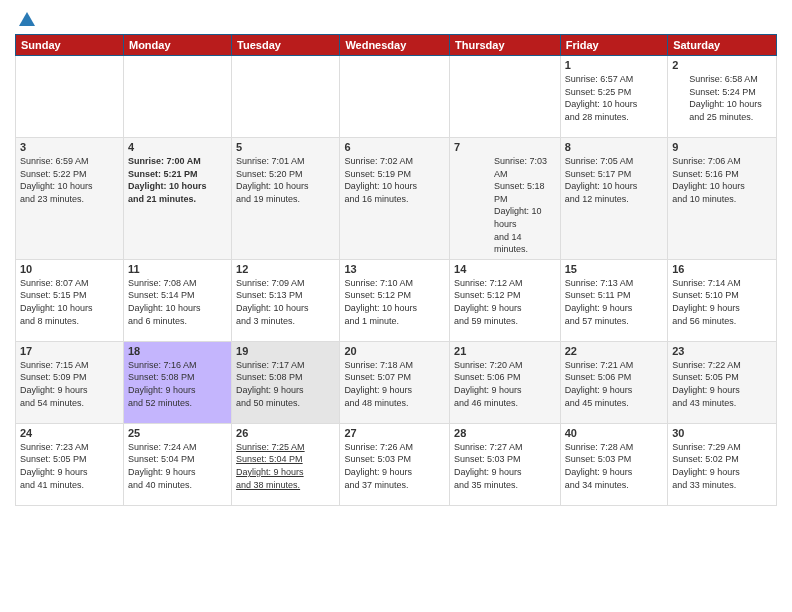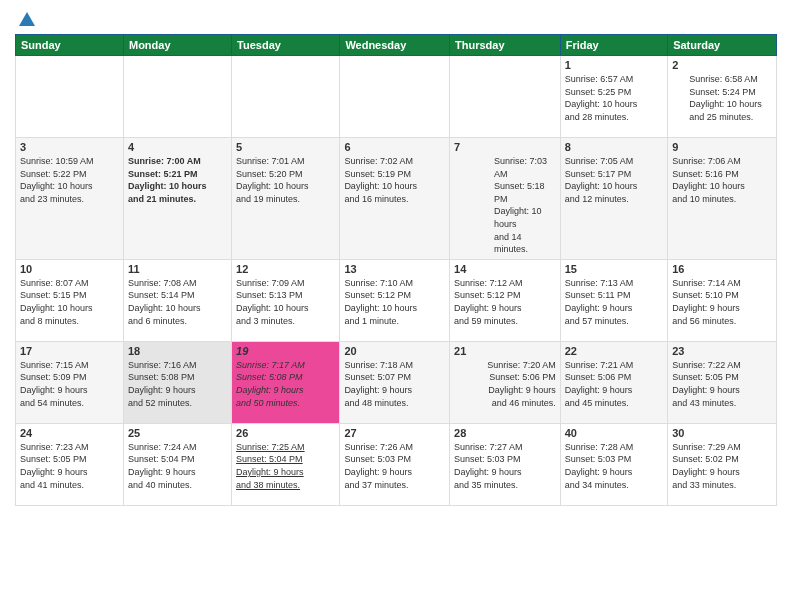--- a/index.html
+++ b/index.html
@@ -54,21 +54,21 @@
     }
     .subtitle {
       font-size: 14px;
       color: #555;
     }
     .calendar {
       width: 100%;
       border-collapse: collapse;
     }
     .calendar th {
-      background-color: #15803d;
+      background-color: #b91c1c;
       color: white;
       font-size: 11px;
       font-weight: bold;
       padding: 4px 5px;
       text-align: left;
       border: 1px solid #1a5a8a;
     }
     .calendar td {
       vertical-align: top;
       padding: 3px 4px;
@@ -147,21 +147,21 @@
             <span class="day-number">2</span>
             <div class="day-info" style="white-space: pre-line; margin-left: 17px;">Sunrise: 6:58 AM
 Sunset: 5:24 PM
 Daylight: 10 hours
 and 25 minutes.</div>
           </td>
         </tr>
         <tr>
           <td style="background-color: rgb(245, 245, 245);">
             <span class="day-number">3</span>
-            <div class="day-info" style="white-space: pre-line;">Sunrise: 10:59 AM
+            <div class="day-info" style="white-space: pre-line;">Sunrise: 6:59 AM
 Sunset: 5:22 PM
 Daylight: 10 hours
 and 23 minutes.</div>
           </td>
           <td style="background-color: rgb(245, 245, 245);">
             <span class="day-number">4</span>
             <div class="day-info" style="white-space: pre-line; font-weight: bold;">Sunrise: 7:00 AM
 Sunset: 5:21 PM
 Daylight: 10 hours
 and 21 minutes.</div>
@@ -254,44 +254,44 @@
           </td>
         </tr>
         <tr>
           <td style="background-color: rgb(245, 245, 245);">
             <span class="day-number">17</span>
             <div class="day-info" style="white-space: pre-line;">Sunrise: 7:15 AM
 Sunset: 5:09 PM
 Daylight: 9 hours
 and 54 minutes.</div>
           </td>
-          <td style="background-color: #e5e5e5;">
+          <td style="background-color: #c4b5fd;">
             <span class="day-number">18</span>
             <div class="day-info" style="white-space: pre-line;">Sunrise: 7:16 AM
 Sunset: 5:08 PM
 Daylight: 9 hours
 and 52 minutes.</div>
           </td>
-          <td style="background-color: #ec4899; font-style: italic;">
+          <td style="background-color: #e5e5e5;">
             <span class="day-number">19</span>
             <div class="day-info" style="white-space: pre-line;">Sunrise: 7:17 AM
 Sunset: 5:08 PM
 Daylight: 9 hours
 and 50 minutes.</div>
           </td>
           <td style="background-color: rgb(245, 245, 245);">
             <span class="day-number">20</span>
             <div class="day-info" style="white-space: pre-line;">Sunrise: 7:18 AM
 Sunset: 5:07 PM
 Daylight: 9 hours
 and 48 minutes.</div>
           </td>
           <td style="background-color: rgb(245, 245, 245);">
             <span class="day-number">21</span>
-            <div class="day-info" style="white-space: pre-line; text-align: right;">Sunrise: 7:20 AM
+            <div class="day-info" style="white-space: pre-line;">Sunrise: 7:20 AM
 Sunset: 5:06 PM
 Daylight: 9 hours
 and 46 minutes.</div>
           </td>
           <td style="background-color: rgb(245, 245, 245);">
             <span class="day-number">22</span>
             <div class="day-info" style="white-space: pre-line;">Sunrise: 7:21 AM
 Sunset: 5:06 PM
 Daylight: 9 hours
 and 45 minutes.</div>

